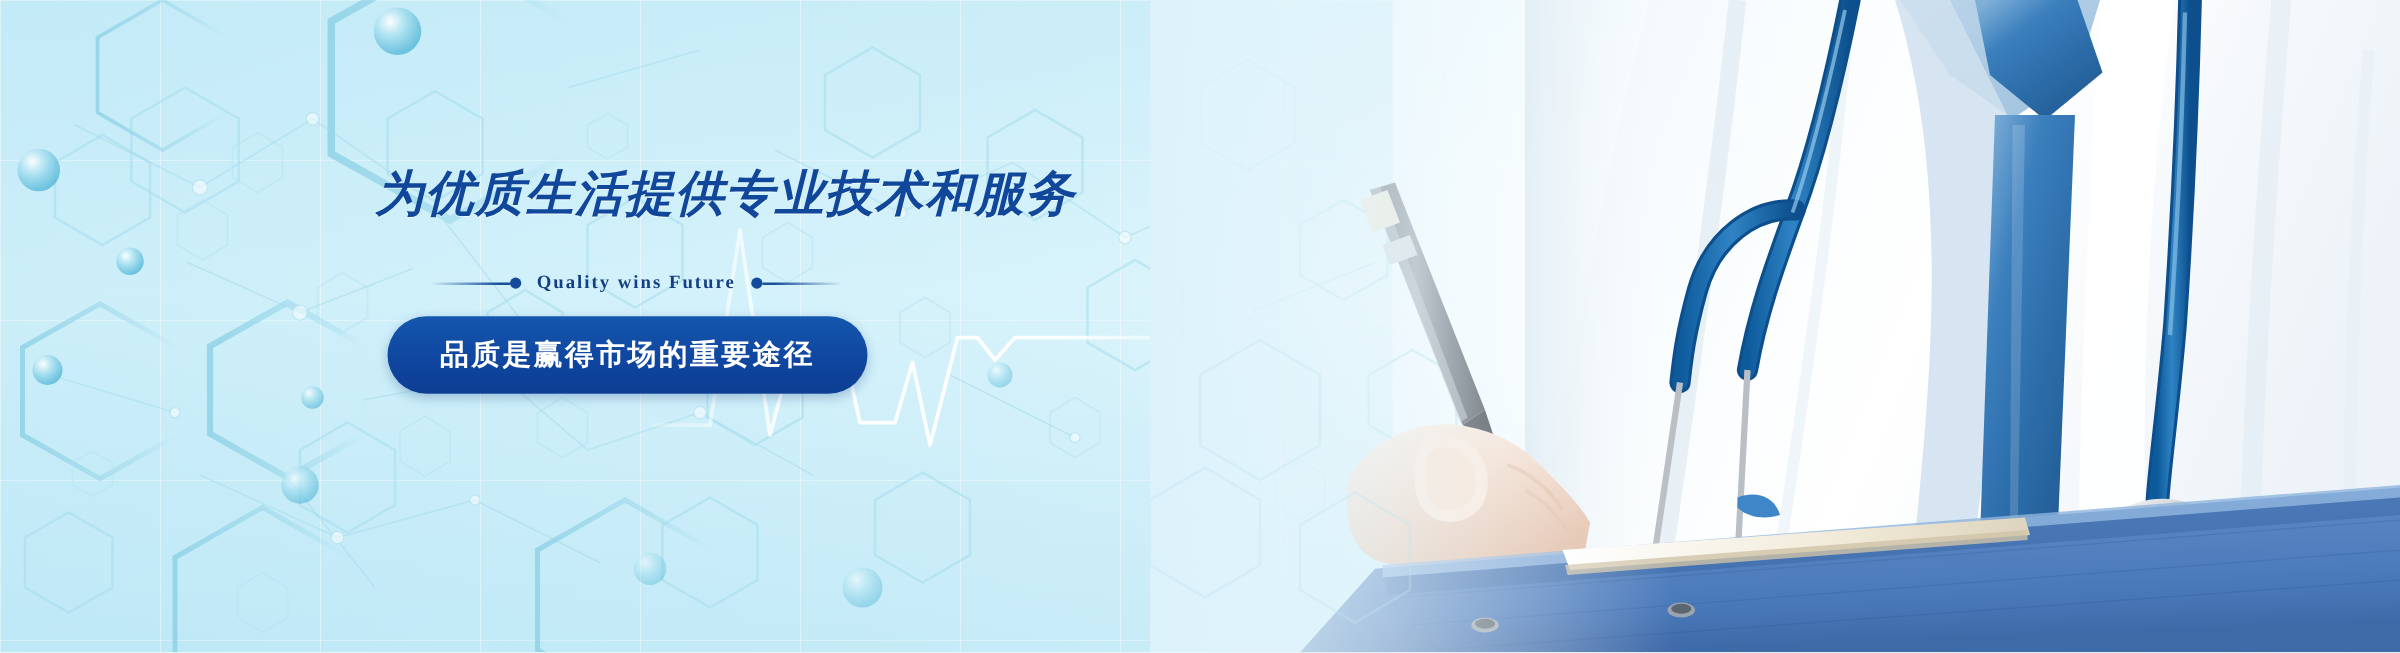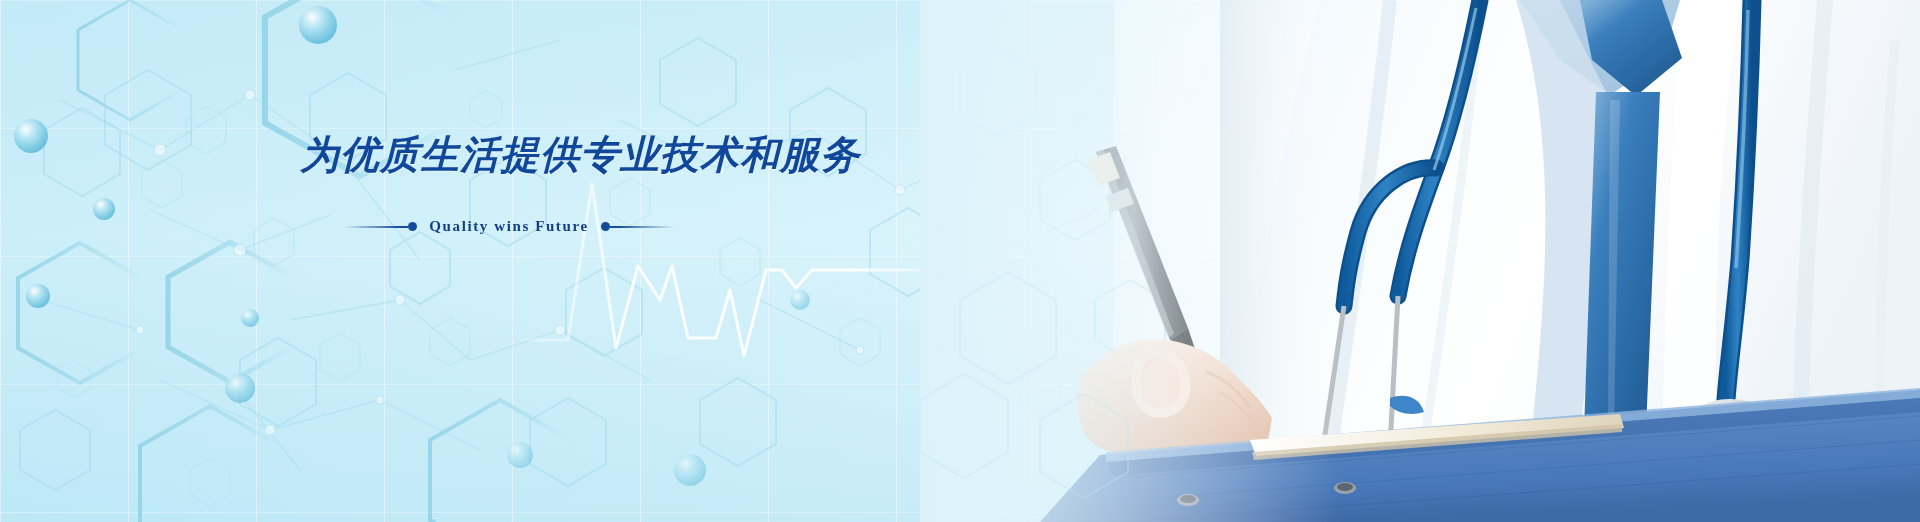--- a/index.html
+++ b/index.html
@@ -398,15 +398,16 @@
     <div class="headline">为优质生活提供专业技术和服务</div>
 
     <div class="divider-row">
       <span class="dash left"></span>
       <span class="dot"></span>
       <span class="en-sub">Quality wins Future</span>
       <span class="dot"></span>
       <span class="dash right"></span>
     </div>
 
+    <button class="pill">品质是赢得市场的重要途径</button>
   </div>
 
 </div>
 
 </body></html>

